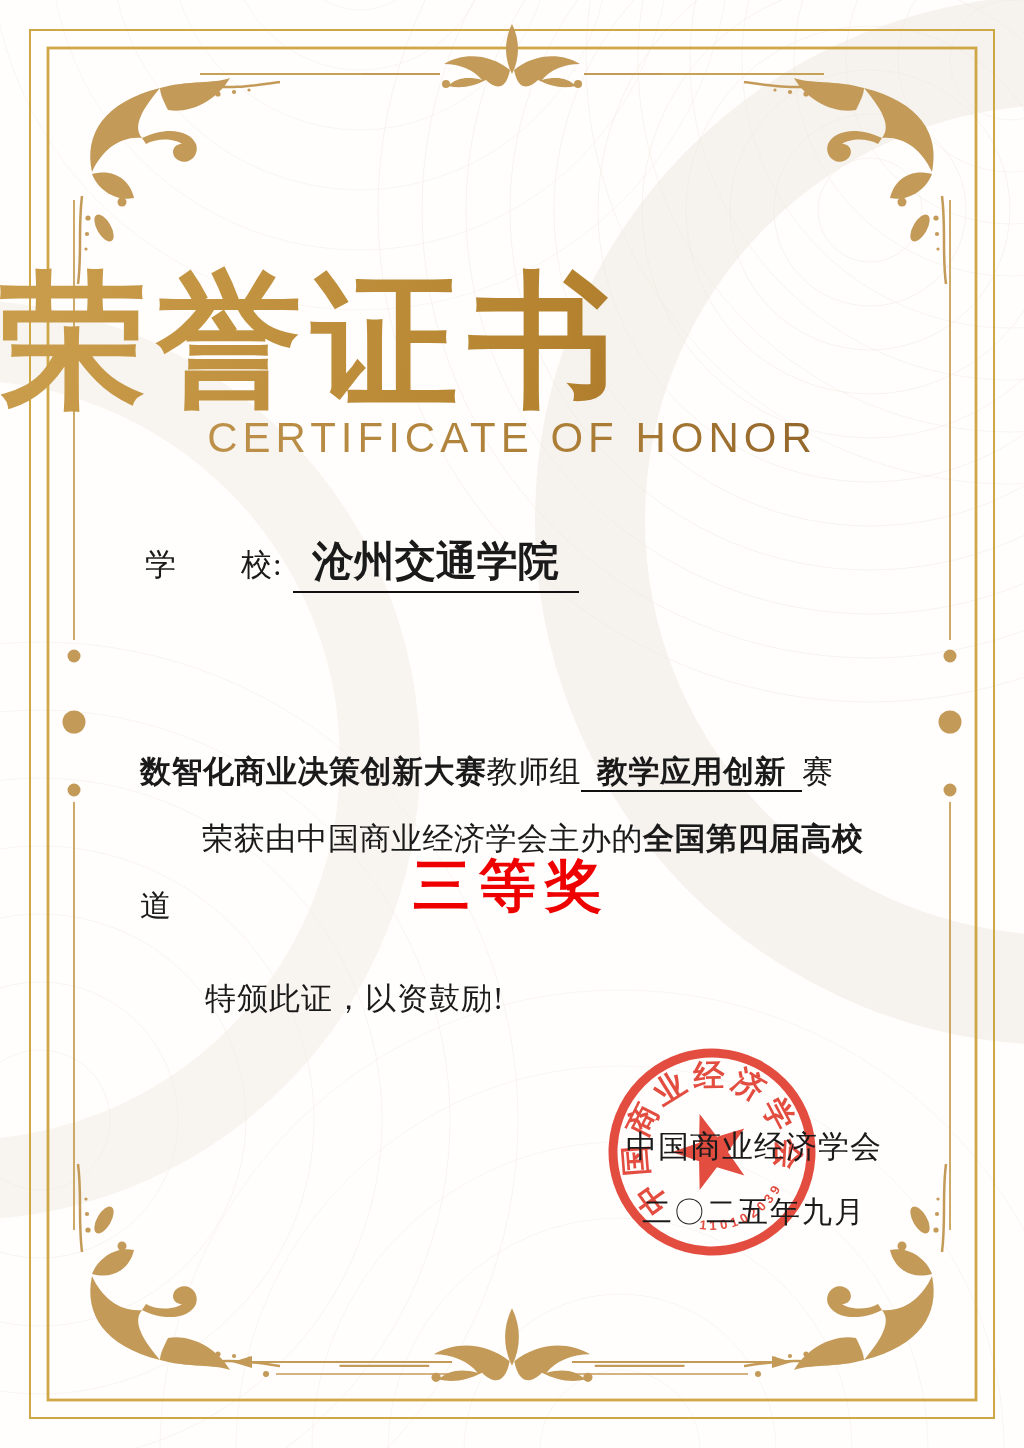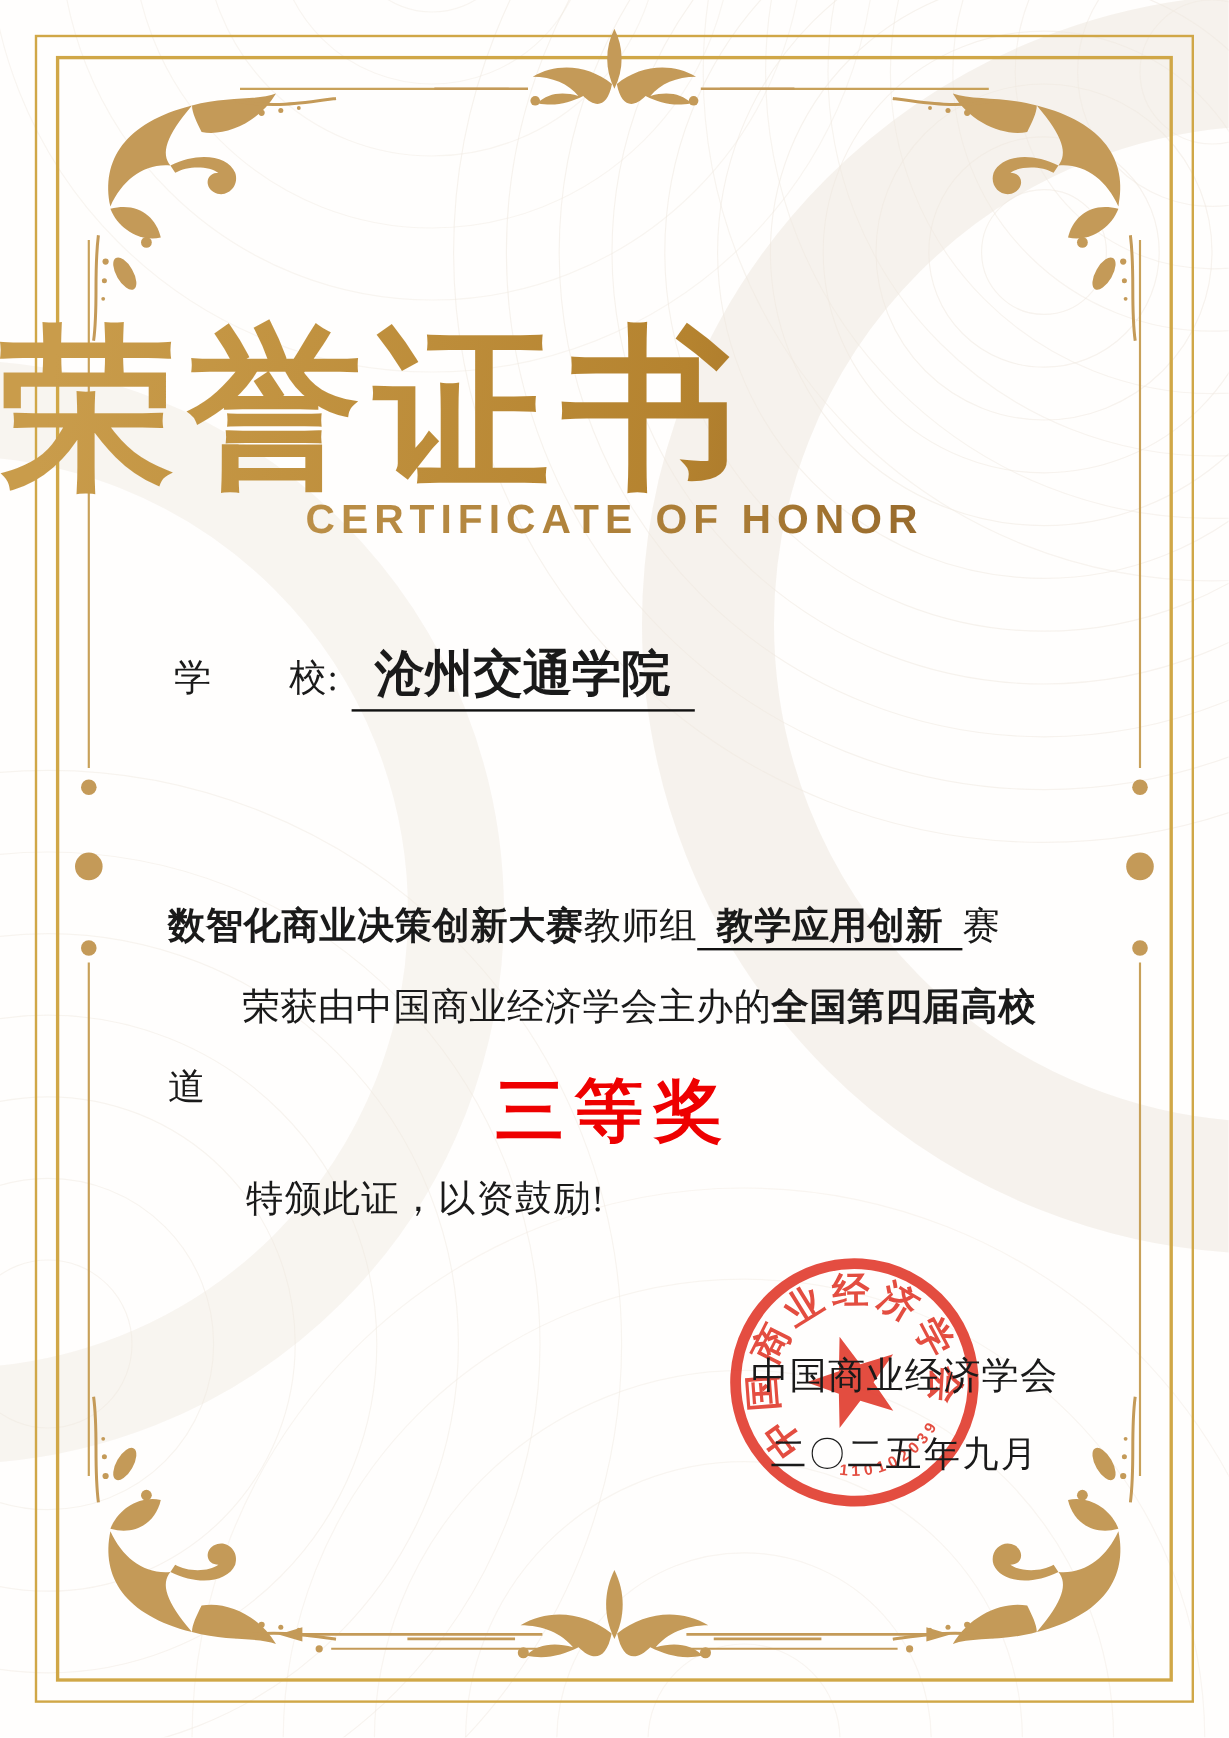--- a/index.html
+++ b/index.html
@@ -31,21 +31,21 @@
     letter-spacing:10px;
     background:linear-gradient(100deg,#c99c4b 5%,#b5832f 55%,#7c4e1c 98%);
     -webkit-background-clip:text;background-clip:text;
     color:transparent;
     white-space:nowrap;
   }
   .title-en{
     position:absolute;left:0;top:414px;width:1024px;
     text-align:center;
     font-family:"Liberation Sans","DejaVu Sans",sans-serif;
-    font-size:34px;font-weight:700;letter-spacing:5px;
+    font-size:42px;font-weight:400;letter-spacing:5px;
     background:linear-gradient(95deg,#c59a52 5%,#a97b34 60%,#7e5222 98%);
     -webkit-background-clip:text;background-clip:text;
     color:transparent;
     white-space:nowrap;
   }
   .field-row{position:absolute;left:145px;font-size:31px;white-space:nowrap;}
   .field-row .lbl{letter-spacing:1px;margin-top:48px;}
   .field-row .val{
     display:inline-block;
     font-weight:700;font-size:41px;
@@ -66,21 +66,21 @@
   }
   .body-line{display:block;}
   .body-line.first{text-indent:2em;}
   .seg-bold{font-weight:700;}
   .seg-underline{
     font-weight:700;
     border-bottom:2.5px solid #111;
     padding:0 16px 1px 16px;
   }
   .award{
-    position:absolute;left:0;top:888px;width:1024px;
+    position:absolute;left:0;top:848px;width:1024px;
     text-align:center;
     font-family:"Liberation Sans","DejaVu Sans",sans-serif;
     font-size:57px;font-weight:700;letter-spacing:9px;
     color:#ee0000;
     white-space:nowrap;
   }
   .closing{
     position:absolute;left:205px;top:978px;
     font-size:31px;letter-spacing:1px;white-space:nowrap;
   }

